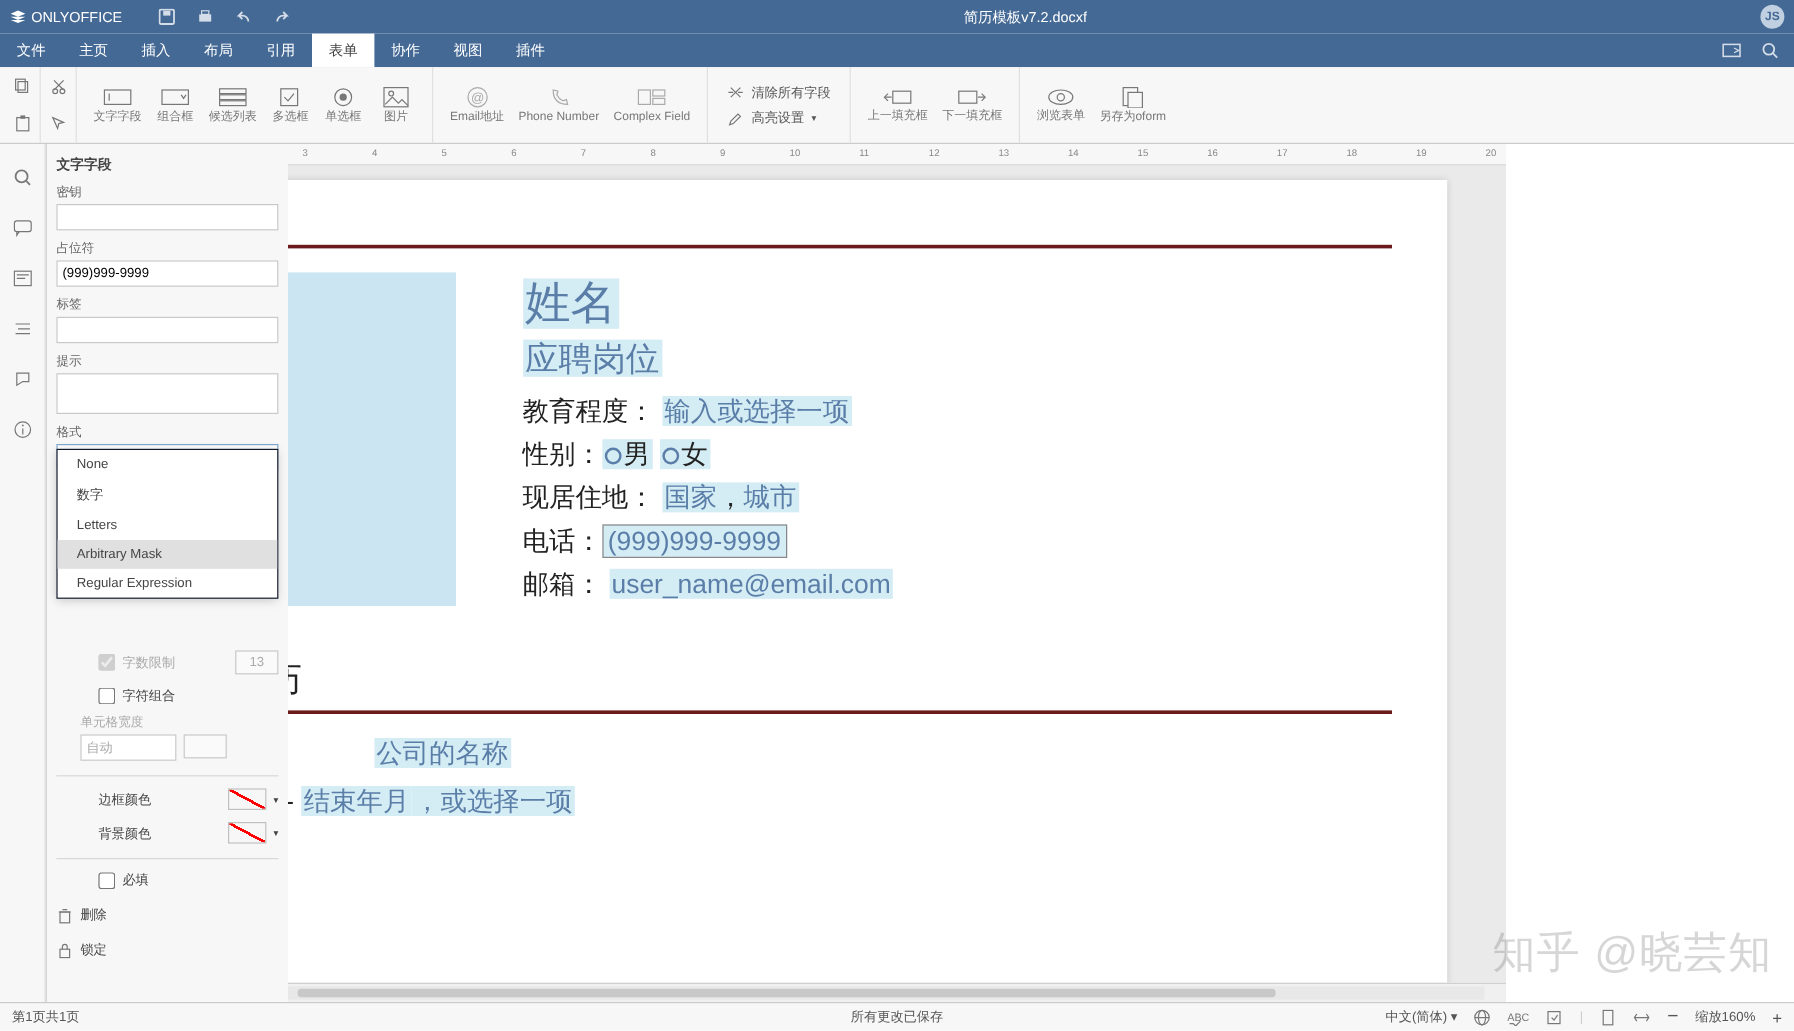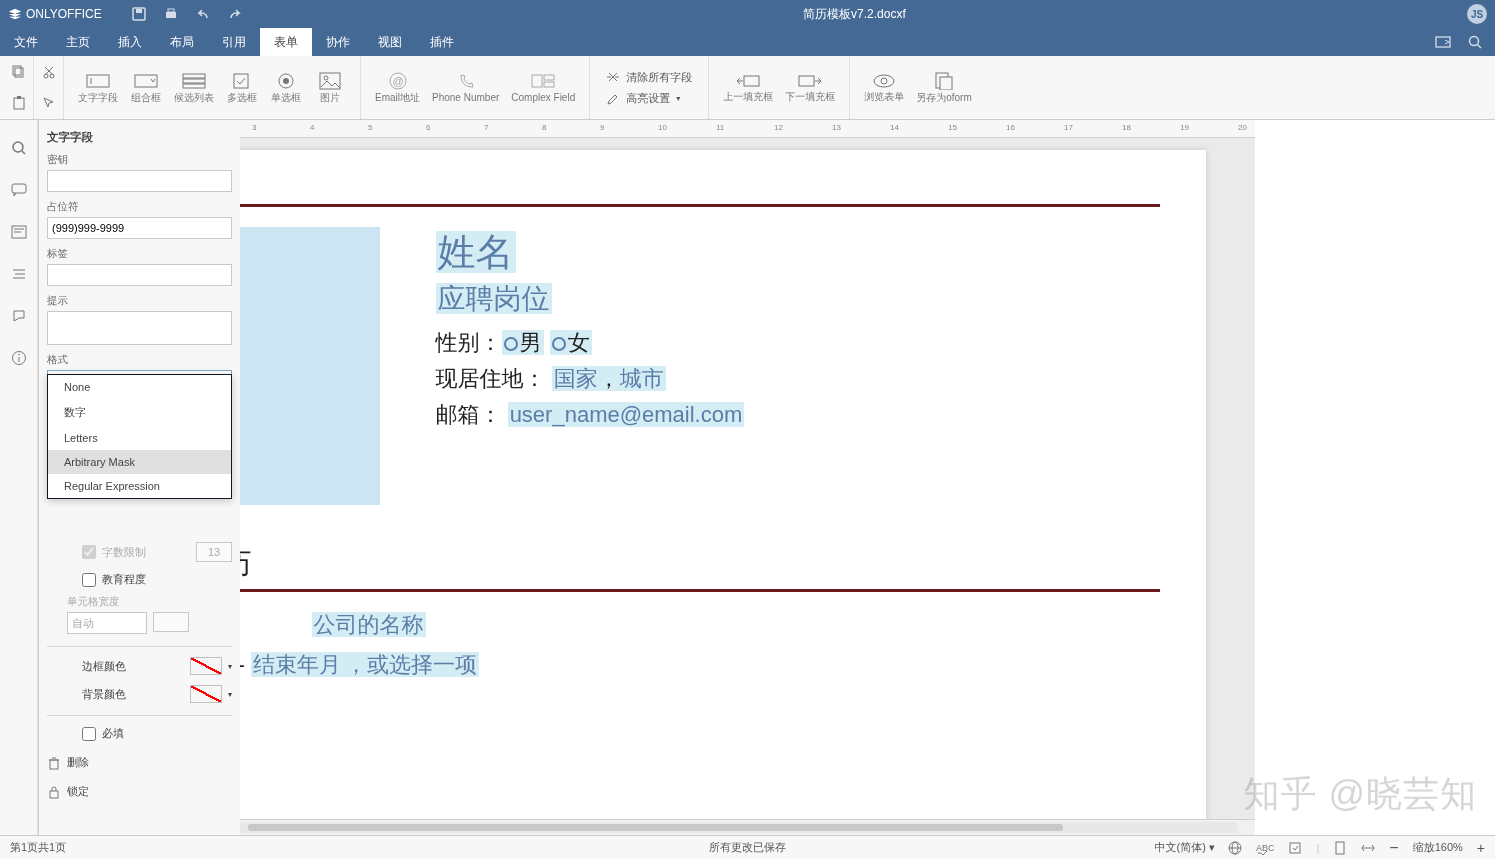--- a/index.html
+++ b/index.html
@@ -344,22 +344,24 @@
   <div class="ruler-v"></div>
 
   <div class="canvas-scroll">
     <div class="page">
       <div class="page-rule"></div>
       <div class="resume-top">
         <div class="photo-box"></div>
         <div class="info-col">
           <div class="name-line"><span class="field-hl">姓名</span></div>
           <div class="post-line"><span class="field-hl">应聘岗位</span></div>
+          <div class="info-row"><span>教育程度：</span> <span class="val field-hl">输入或选择一项</span></div>
           <div class="info-row"><span>性别：</span><span class="field-hl"><span class="radio-dot"></span><span>男</span></span>&nbsp;<span class="field-hl"><span class="radio-dot"></span><span>女</span></span></div>
           <div class="info-row"><span>现居住地：</span> <span class="field-hl"><span class="val">国家</span><span>，</span><span class="val">城市</span></span></div>
+          <div class="info-row"><span>电话：</span><span class="phone-box field-hl val">(999)999-9999</span></div>
           <div class="info-row"><span>邮箱：</span> <span class="val field-hl">user_name@email.com</span></div>
         </div>
       </div>
       <div class="section-title">工作经历</div>
       <div class="section-rule"></div>
       <div class="exp-line1"><span class="pos field-hl">您的岗位</span><span style="display:inline-block;width:80px;"></span><span class="comp field-hl">公司的名称</span></div>
       <div class="exp-line2"><span class="hl field-hl">开始年月</span><span> - </span><span class="hl field-hl">结束年月</span><span class="hl field-hl">，或选择一项</span></div>
       <div class="desc-label">职责描述：</div>
     </div>
   </div>
@@ -397,21 +399,21 @@
     <div style="height:140px;"></div>
 
     <div class="rp-row rp-disabled">
         <input type="checkbox" checked="" disabled="" style="">
         <span>字数限制</span>
         <span style="flex:1"></span>
         <div class="rp-numbox">13</div>
       </div>
     <div class="rp-row">
         <input type="checkbox" style="">
-        <span>教育程度</span>
+        <span>字符组合</span>
       </div>
     <div class="rp-label rp-disabled" style="margin-left:20px;">单元格宽度</div>
     <div style="display:flex;gap:6px;margin-left:20px;">
         <input class="rp-input rp-disabled" style="width: 80px;" disabled="" value="自动">
         <div class="rp-numbox"></div>
       </div>
 
     <div class="rp-sep"></div>
     <div class="rp-row">
         <span>边框颜色</span>

